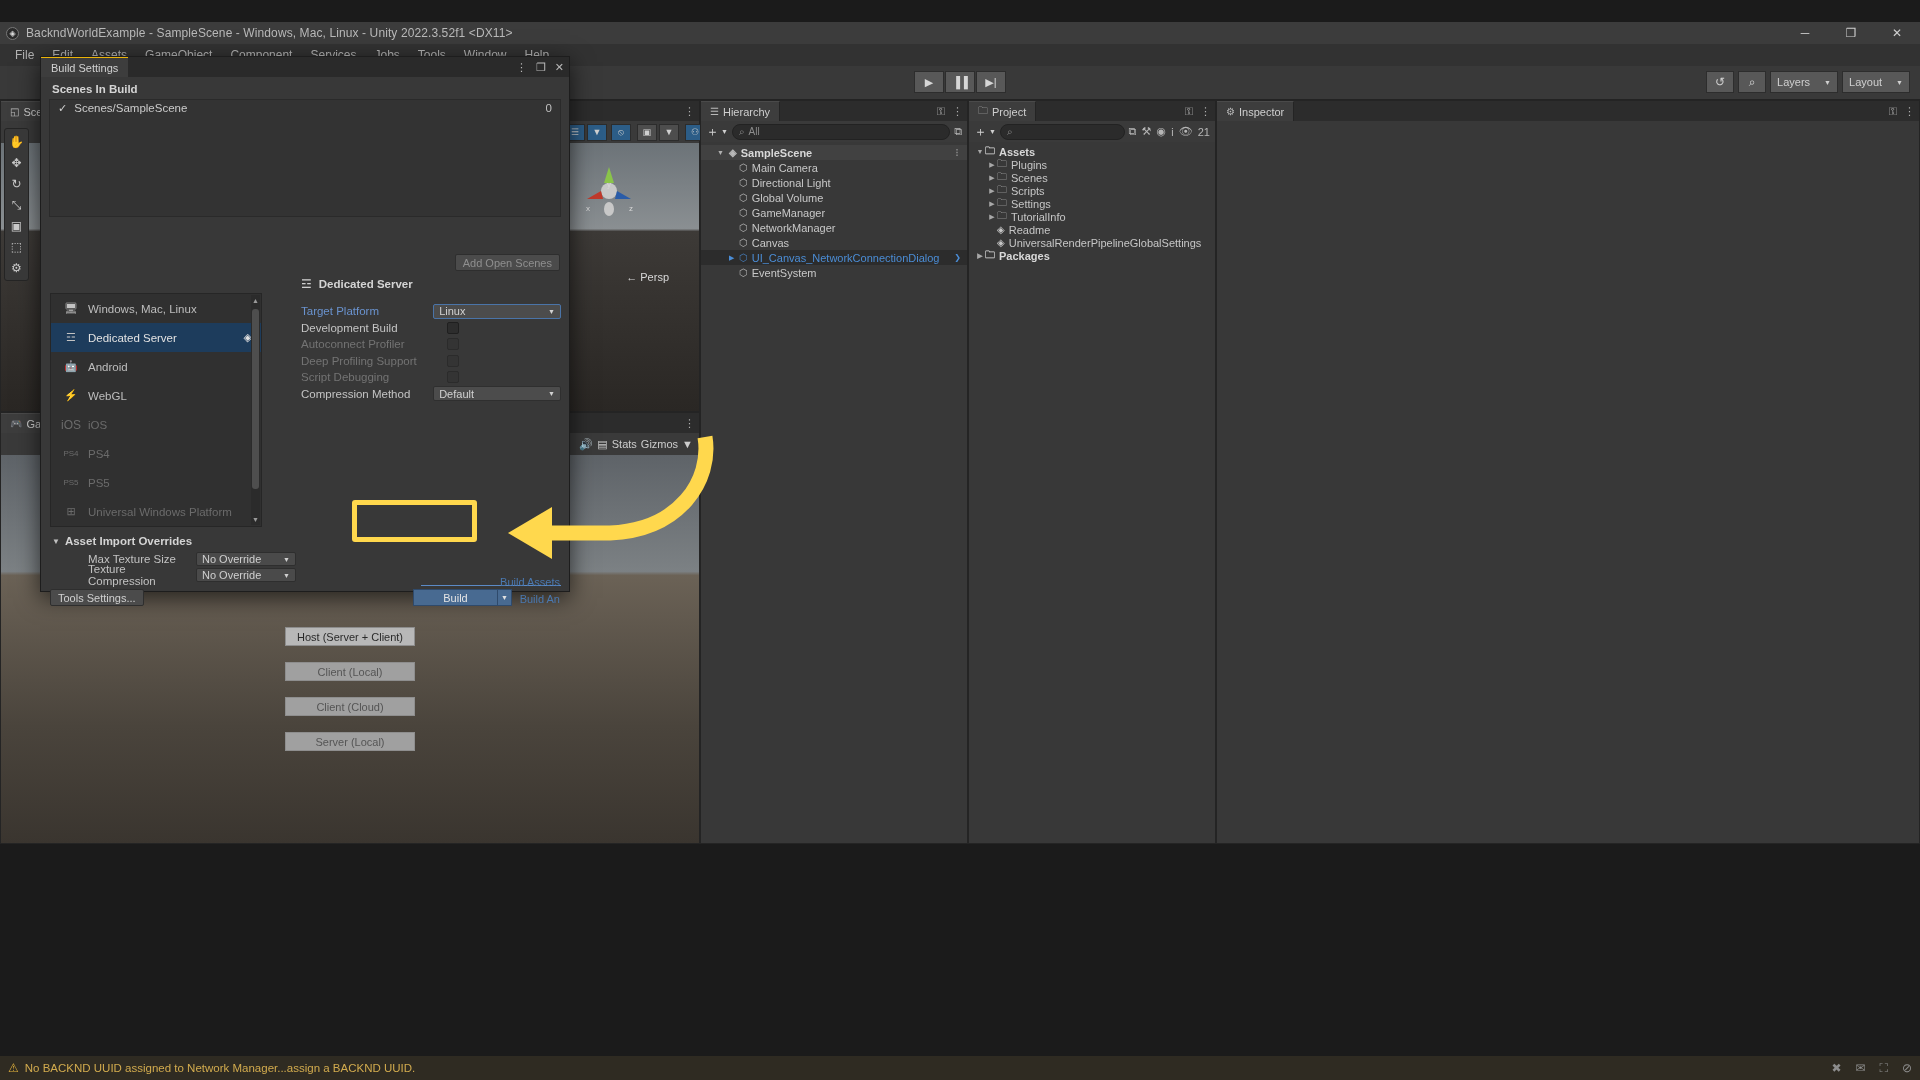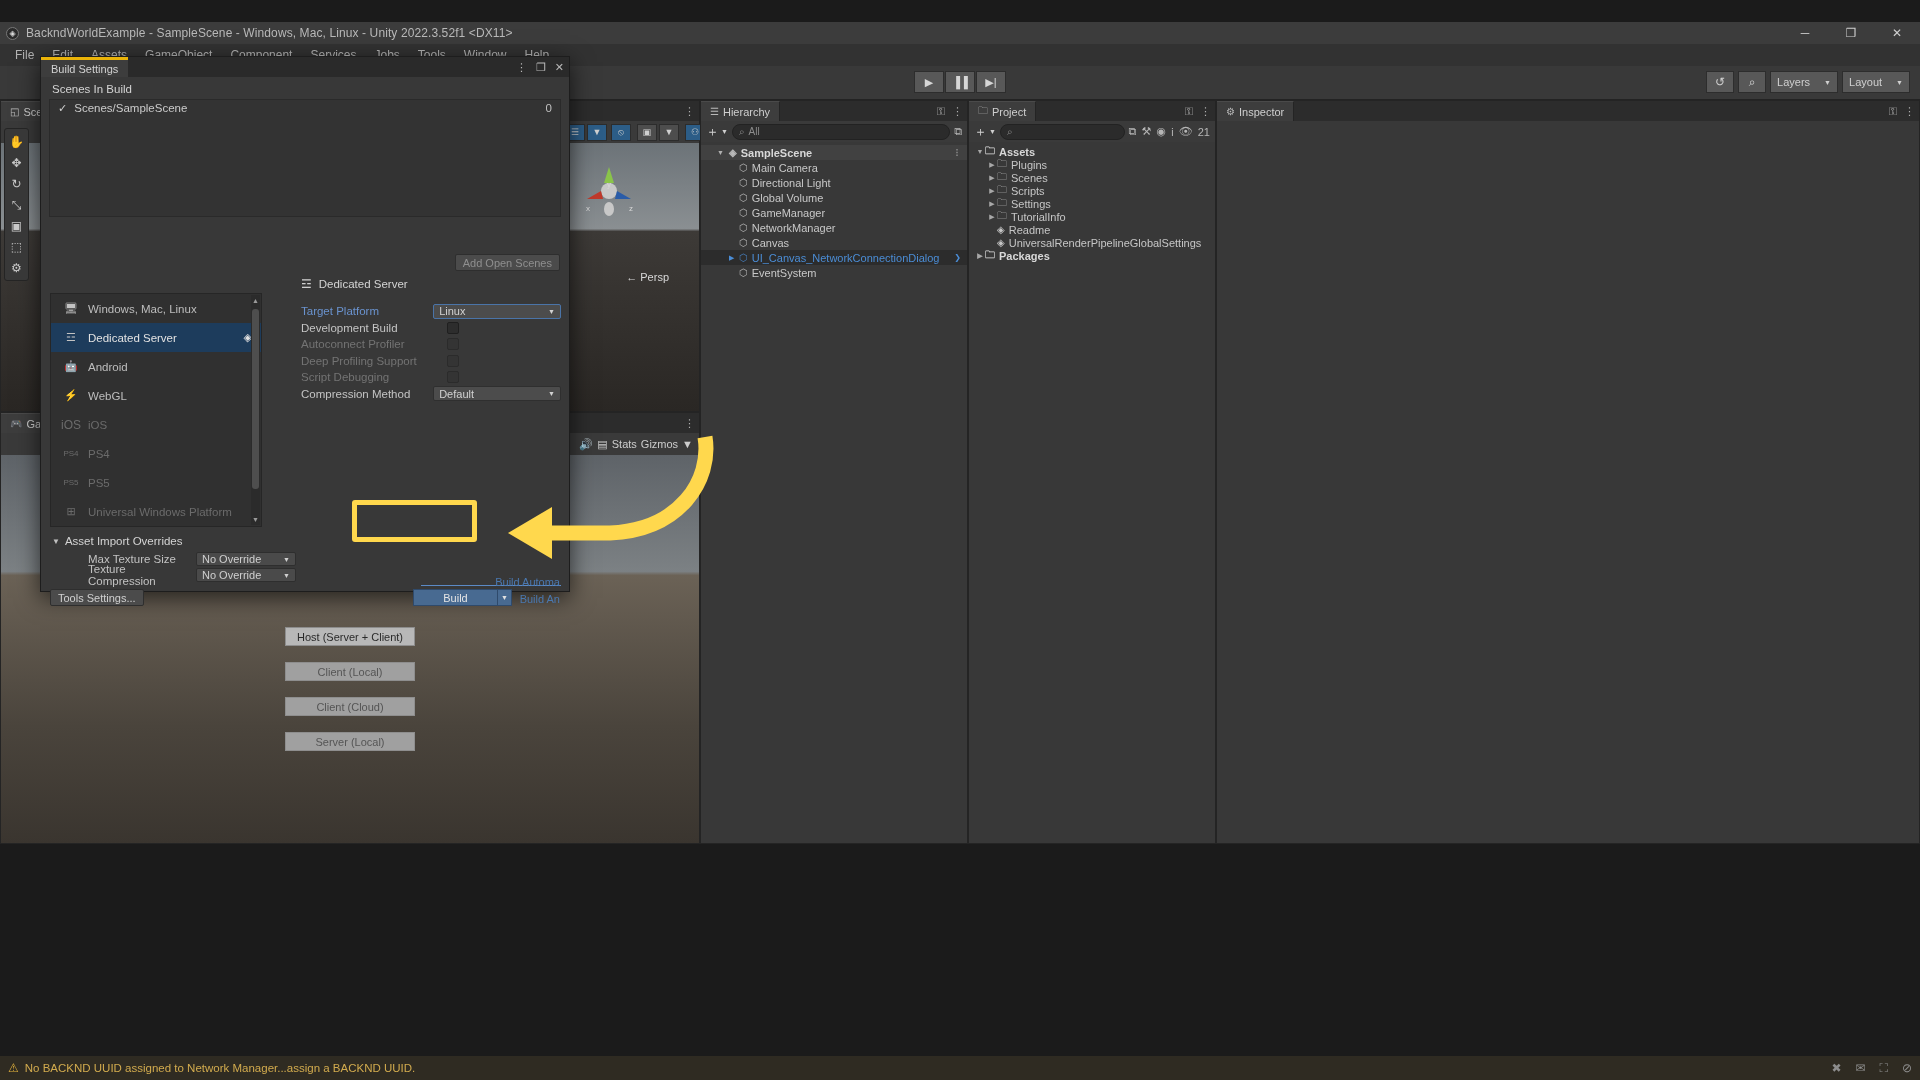--- a/index.html
+++ b/index.html
@@ -140,26 +140,26 @@
   .insp-body { position: absolute; left: 0; top: 20px; right: 0; bottom: 0; background: #383838; }
 
   
   #build-dialog {
     position: absolute; left: 40px; top: 56px; width: 530px; height: 536px;
     background: #383838; border: 1px solid #1d1d1d;
     box-shadow: 0 6px 22px rgba(0,0,0,.65);
   }
   .bd-tabbar { height: 20px; background: #2a2a2a; display: flex; position: relative; }
   .bd-tab { background: #3d3d3d; padding: 0 10px; display: flex; align-items: center;
-    font-size: 11px; color: #d2d2d2; border-top: 3px solid #eab308; }
+    font-size: 11px; color: #d2d2d2; border-top: 1px solid #eab308; }
   .bd-ctrl { position: absolute; right: 5px; top: 0; height: 20px; display: flex;
     align-items: center; gap: 9px; color: #b8b8b8; font-size: 11px; }
   .bd-body { position: absolute; left: 0; top: 20px; right: 0; bottom: 0; padding: 0; }
 
-  .sec-title { font-size: 11.5px; font-weight: normal; color: #d4d4d4; }
+  .sec-title { font-size: 11.5px; font-weight: bold; color: #d4d4d4; }
   .scenes-head { padding: 6px 0 4px 11px; }
   .scenes-list { margin: 0 8px; height: 118px; background: #333; border: 1px solid #2a2a2a;
     position: relative; }
   .scene-row { height: 16px; display: flex; align-items: center; padding: 0 8px;
     font-size: 11.5px; color: #cbcbcb; }
   .scene-row .chk { margin-right: 7px; color: #d2d2d2; font-size: 11px; }
   .scene-row .idx { position: absolute; right: 8px; color: #c0c0c0; }
 
   .add-open { position: absolute; right: 9px; top: 177px; height: 17px;
     background: #4b4b4b; border: 1px solid #2e2e2e; border-radius: 2px;
@@ -621,21 +621,21 @@
         <span class="lbl">Texture Compression</span>
         <div class="aio-drop">
           <span>No Override</span>
           <span style="font-size:7px">▼</span>
         </div>
       </div>
 
       <div class="player-settings">Tools Settings...</div>
 
       <div class="bd-footer-line"></div>
-      <div class="build-auto">Build Automa</div>
+      <div class="build-auto">Build Assets</div>
       <div class="build-auto2">Build An</div>
 
       <div class="build-btn-wrap">
         <div class="build-btn">Build</div>
         <div class="build-caret">▼</div>
       </div>
     </div>
   </div>
 
   <div class="highlight-box"></div>

